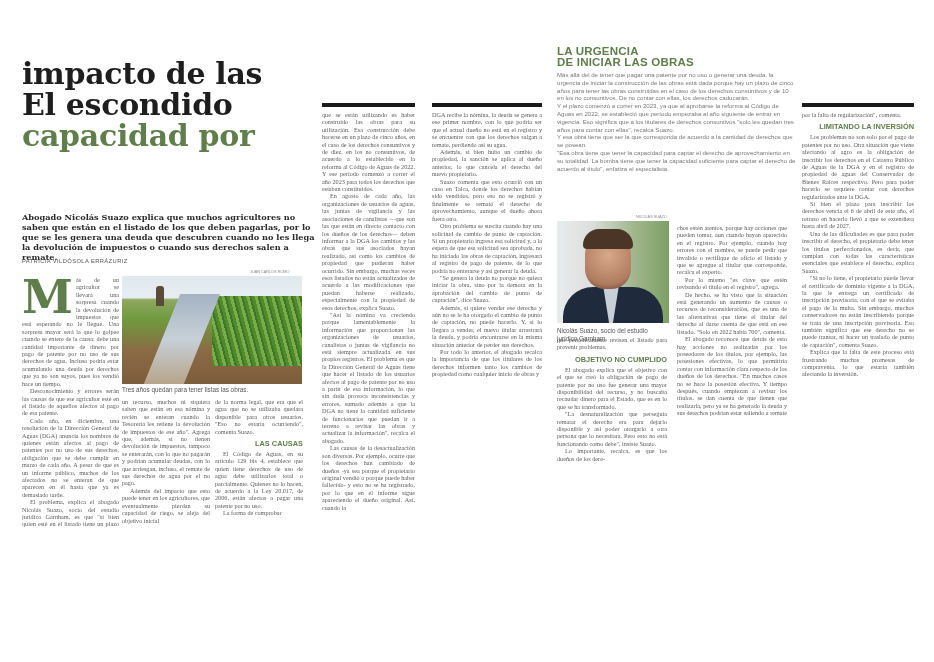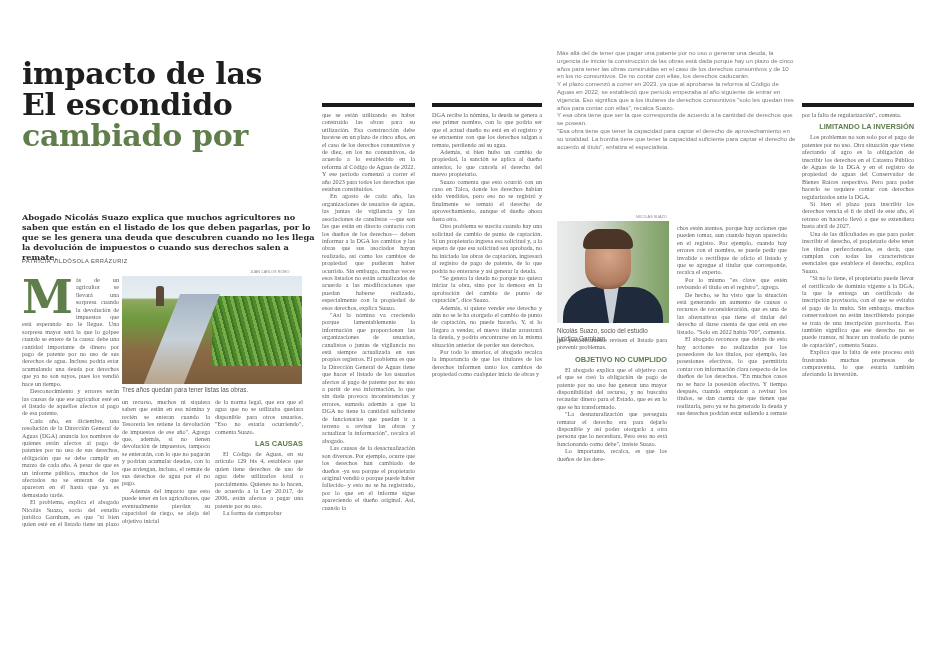--- a/index.html
+++ b/index.html
@@ -84,21 +84,21 @@
     left: 557px; top: 327px; width: 112px; font-family: "Liberation Sans", sans-serif;
     font-size: 6.3px; line-height: 8px; color: #555;
   }
 </style>
 </head>
 <body>
 
 <h1 class="abs headline">
   <span class="dark">impacto de las</span>
   <span class="dark">El escondido</span>
-  <span class="green">cambiado por</span>
+  <span class="green">capacidad por</span>
 </h1>
 <div class="abs deck">Abogado Nicolás Suazo explica que muchos agricultores no saben que están en el listado de los que deben pagarlas, por lo que se les genera una deuda que descubren cuando no les llega la devolución de impuestos o cuando sus derechos salen a remate.</div>
 <div class="abs byline">PATRICIA VILDÓSOLA ERRÁZURIZ</div>
 
 <div class="abs col" style="left:22px; top:276px; width:97px; height:252px;">
   <span class="dropcap">M</span>
   <p class="noindent">ás de un agricultor se llevará una sorpresa cuando la devolución de impuestos que está esperando no le llegue. Una sorpresa mayor será la que lo golpee cuando se entere de la causa: debe una cantidad importante de dinero por pago de patente por no uso de sus derechos de agua. Incluso podría estar acumulando una deuda por derechos que ya no son suyos, pues los vendió hace un tiempo.</p>
   <p>Desconocimiento y errores serán las causas de que ese agricultor esté en el listado de aquellos afectos al pago de esa patente.</p>
   <p>Cada año, en diciembre, una resolución de la Dirección General de Aguas (DGA) anuncia los nombres de quienes están afectos al pago de patentes por no uso de sus derechos, obligación que se debe cumplir en marzo de cada año. A pesar de que es un informe público, muchos de los afectados no se enteran de que aparecen en él hasta que ya es demasiado tarde.</p>
   <p>El problema, explica el abogado Nicolás Suazo, socio del estudio jurídico Garnham, es que "si bien quien esté en el listado tiene un plazo de 30 días para anteponer</p>
@@ -138,20 +138,22 @@
   <p>Además, si bien hubo un cambio de propiedad, la sanción se aplica al dueño anterior, lo que cancela el derecho del nuevo propietario.</p>
   <p>Suazo comenta que esto ocurrió con un caso en Talca, donde los derechos habían sido vendidos, pero eso no se registró y finalmente se remató el derecho de aprovechamiento, aunque el dueño ahora fuera otro.</p>
   <p>Otro problema se suscita cuando hay una solicitud de cambio de punto de captación. Si un propietario ingresa esa solicitud y, a la espera de que esa solicitud sea aprobada, no ha iniciado las obras de captación, ingresará al registro de pago de patente, de lo que podría no enterarse y así generar la deuda.</p>
   <p>"Se genera la deuda no porque no quiera iniciar la obra, sino por la demora en la aprobación del cambio de punto de captación", dice Suazo.</p>
   <p>Además, si quiere vender ese derecho y aún no se le ha otorgado el cambio de punto de captación, no puede hacerlo. Y, si lo llegara a vender, el nuevo titular arrastrará la deuda, y podría encontrarse en la misma situación anterior de perder sus derechos.</p>
   <p>Por todo lo anterior, el abogado recalca la importancia de que los titulares de los derechos informen tanto los cambios de propiedad como cualquier inicio de obras y</p>
 </div>
 
 <div class="abs box-urgencia">
   <div class="title">
+    <div>LA URGENCIA</div>
+    <div>DE INICIAR LAS OBRAS</div>
   </div>
   <div class="body">
     <div>Más allá del de tener que pagar una patente por no uso o generar una deuda, la urgencia de iniciar la construcción de las obras está dada porque hay un plazo de cinco años para tener las obras construidas en el caso de los derechos consuntivos y de 10 en los no consuntivos. De no contar con ellas, los derechos caducarán.</div>
     <div>Y el plazo comenzó a correr en 2023, ya que al aprobarse la reforma al Código de Aguas en 2022, se estableció que período empezaba al año siguiente de entrar en vigencia. Eso significa que a los titulares de derechos consuntivos "solo les quedan tres años para contar con ellas", recalca Suazo.</div>
     <div>Y esa obra tiene que ser la que corresponda de acuerdo a la cantidad de derechos que se posean.</div>
     <div>"Esa obra tiene que tener la capacidad para captar el derecho de aprovechamiento en su totalidad. La bomba tiene que tener la capacidad suficiente para captar el derecho de acuerdo al título", enfatiza el especialista.</div>
   </div>
 </div>
 
 <div class="abs" style="left:636px; top:215px; font-family:'Liberation Sans',sans-serif; font-size:3.8px; color:#888;">NICOLÁS SUAZO</div>

